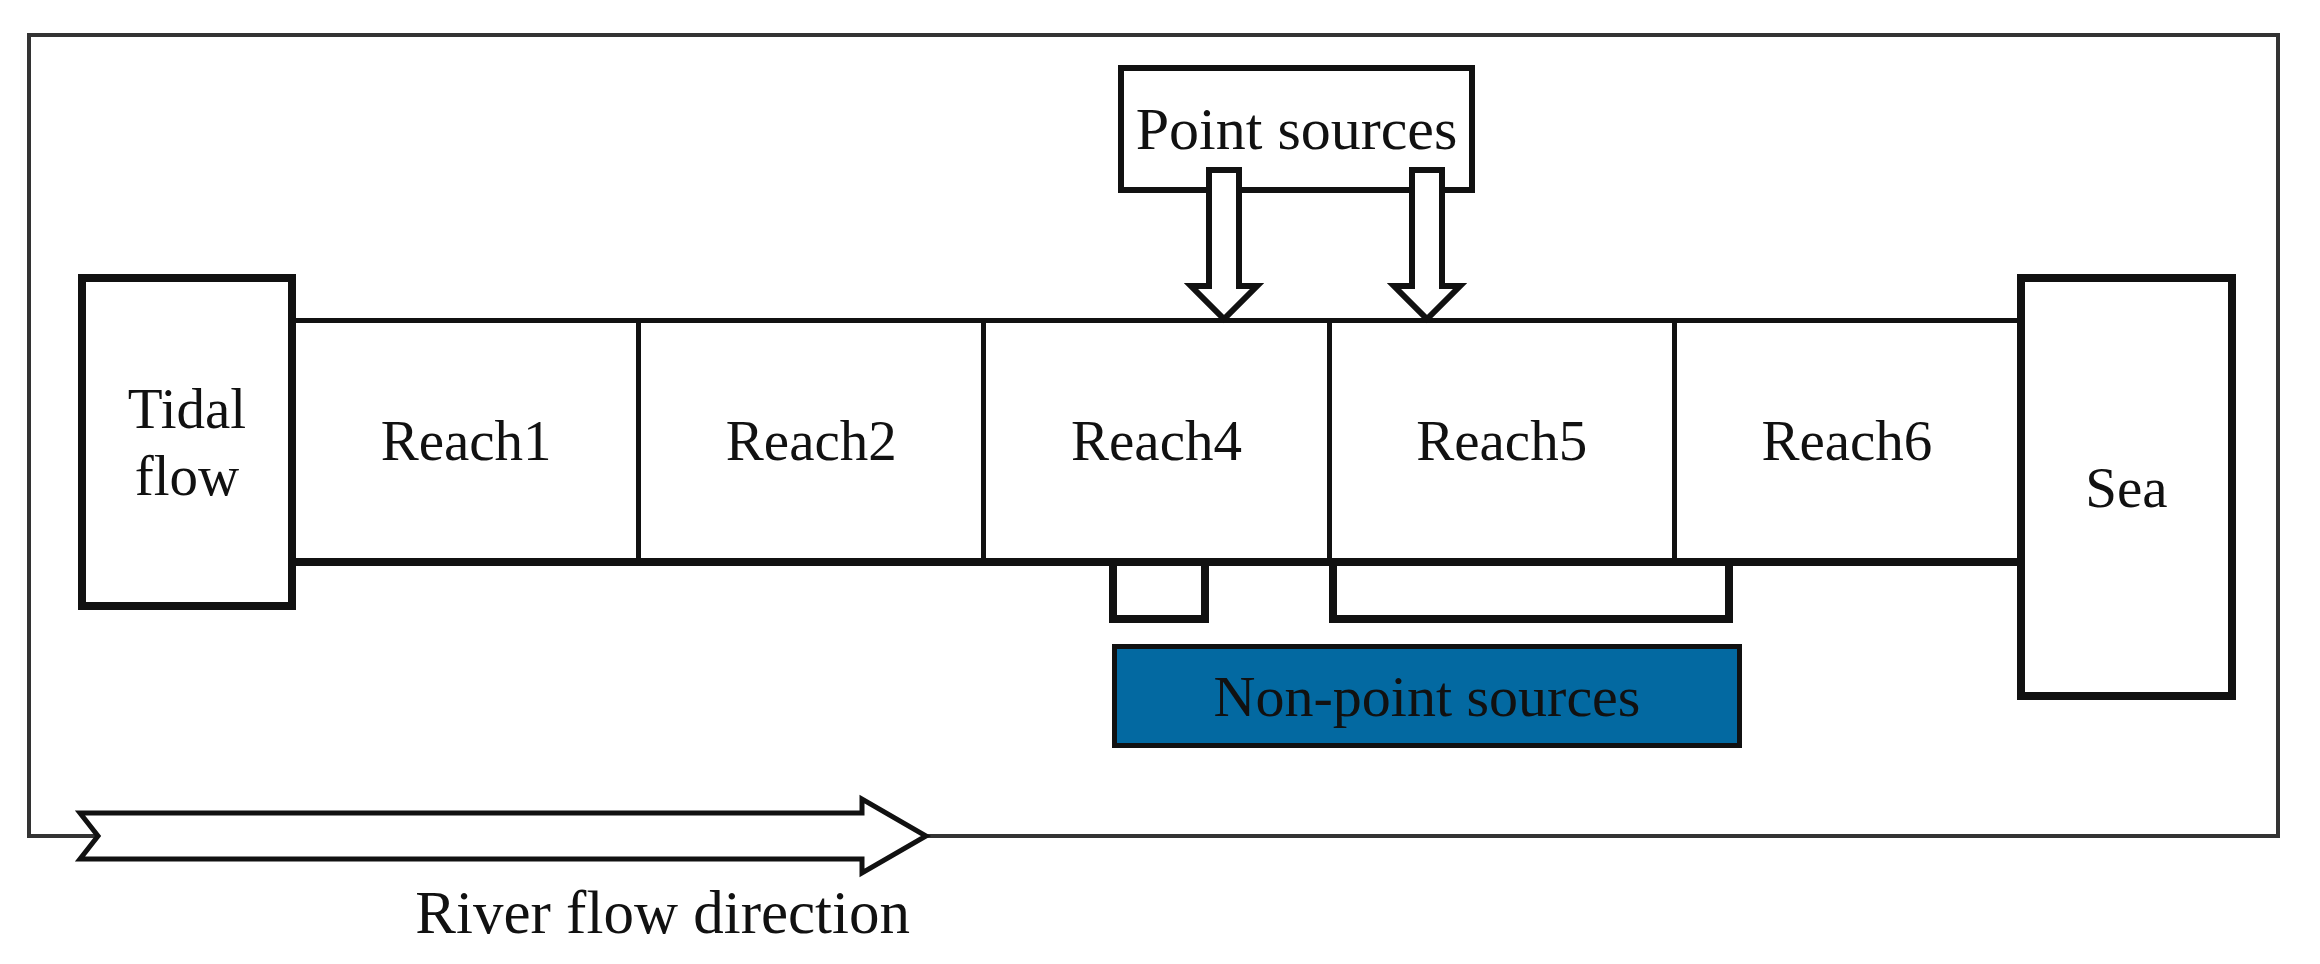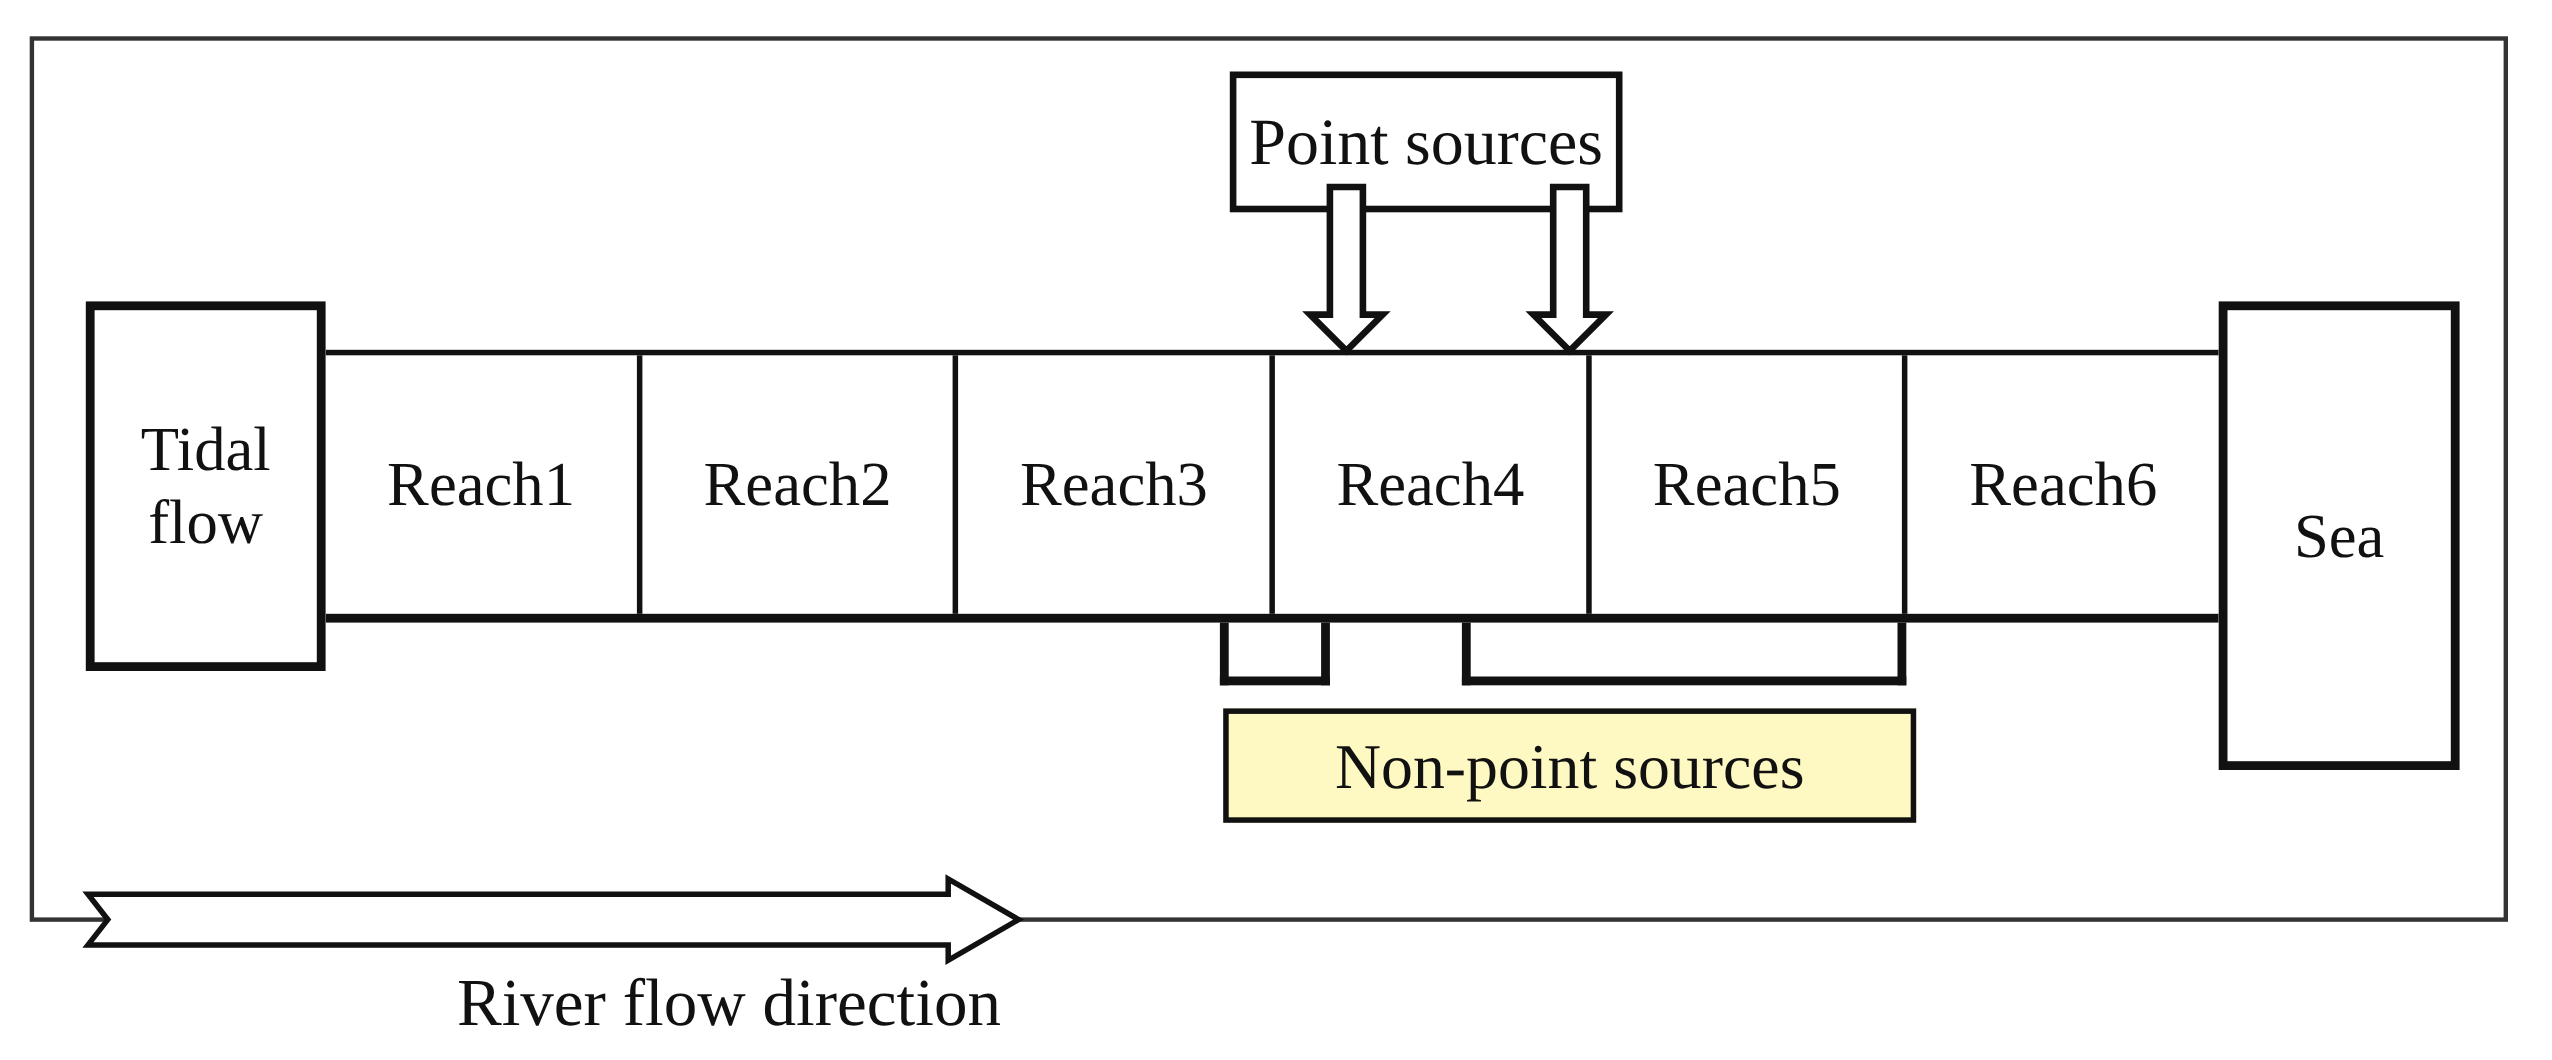--- a/index.html
+++ b/index.html
@@ -74,21 +74,21 @@
     display: flex; align-items: center; justify-content: center;
     font-size: 60px;
     z-index: 4;
   }
 
   
   .nonpoint-box {
     left: 1112px; top: 644px;
     width: 630px; height: 104px;
     border: 5px solid #111111;
-    background: #fef9c3;
+    background: #0369a1;
     display: flex; align-items: center; justify-content: center;
     font-size: 58px;
     z-index: 4;
   }
 
   
   .bracket-small {
     left: 1109px; top: 566px;
     width: 100px; height: 57px;
     border-left: 8px solid #111111;
@@ -143,23 +143,20 @@
   </div>
 
   <div class="abs channel">
     <div class="reach-cell">
       <span>Reach1</span>
     </div>
     <div class="reach-cell">
       <span>Reach2</span>
     </div>
     <div class="reach-cell">
-      <span>Reach3</span>
-    </div>
-    <div class="reach-cell">
       <span>Reach4</span>
     </div>
     <div class="reach-cell">
       <span>Reach5</span>
     </div>
     <div class="reach-cell">
       <span>Reach6</span>
     </div>
   </div>
 

